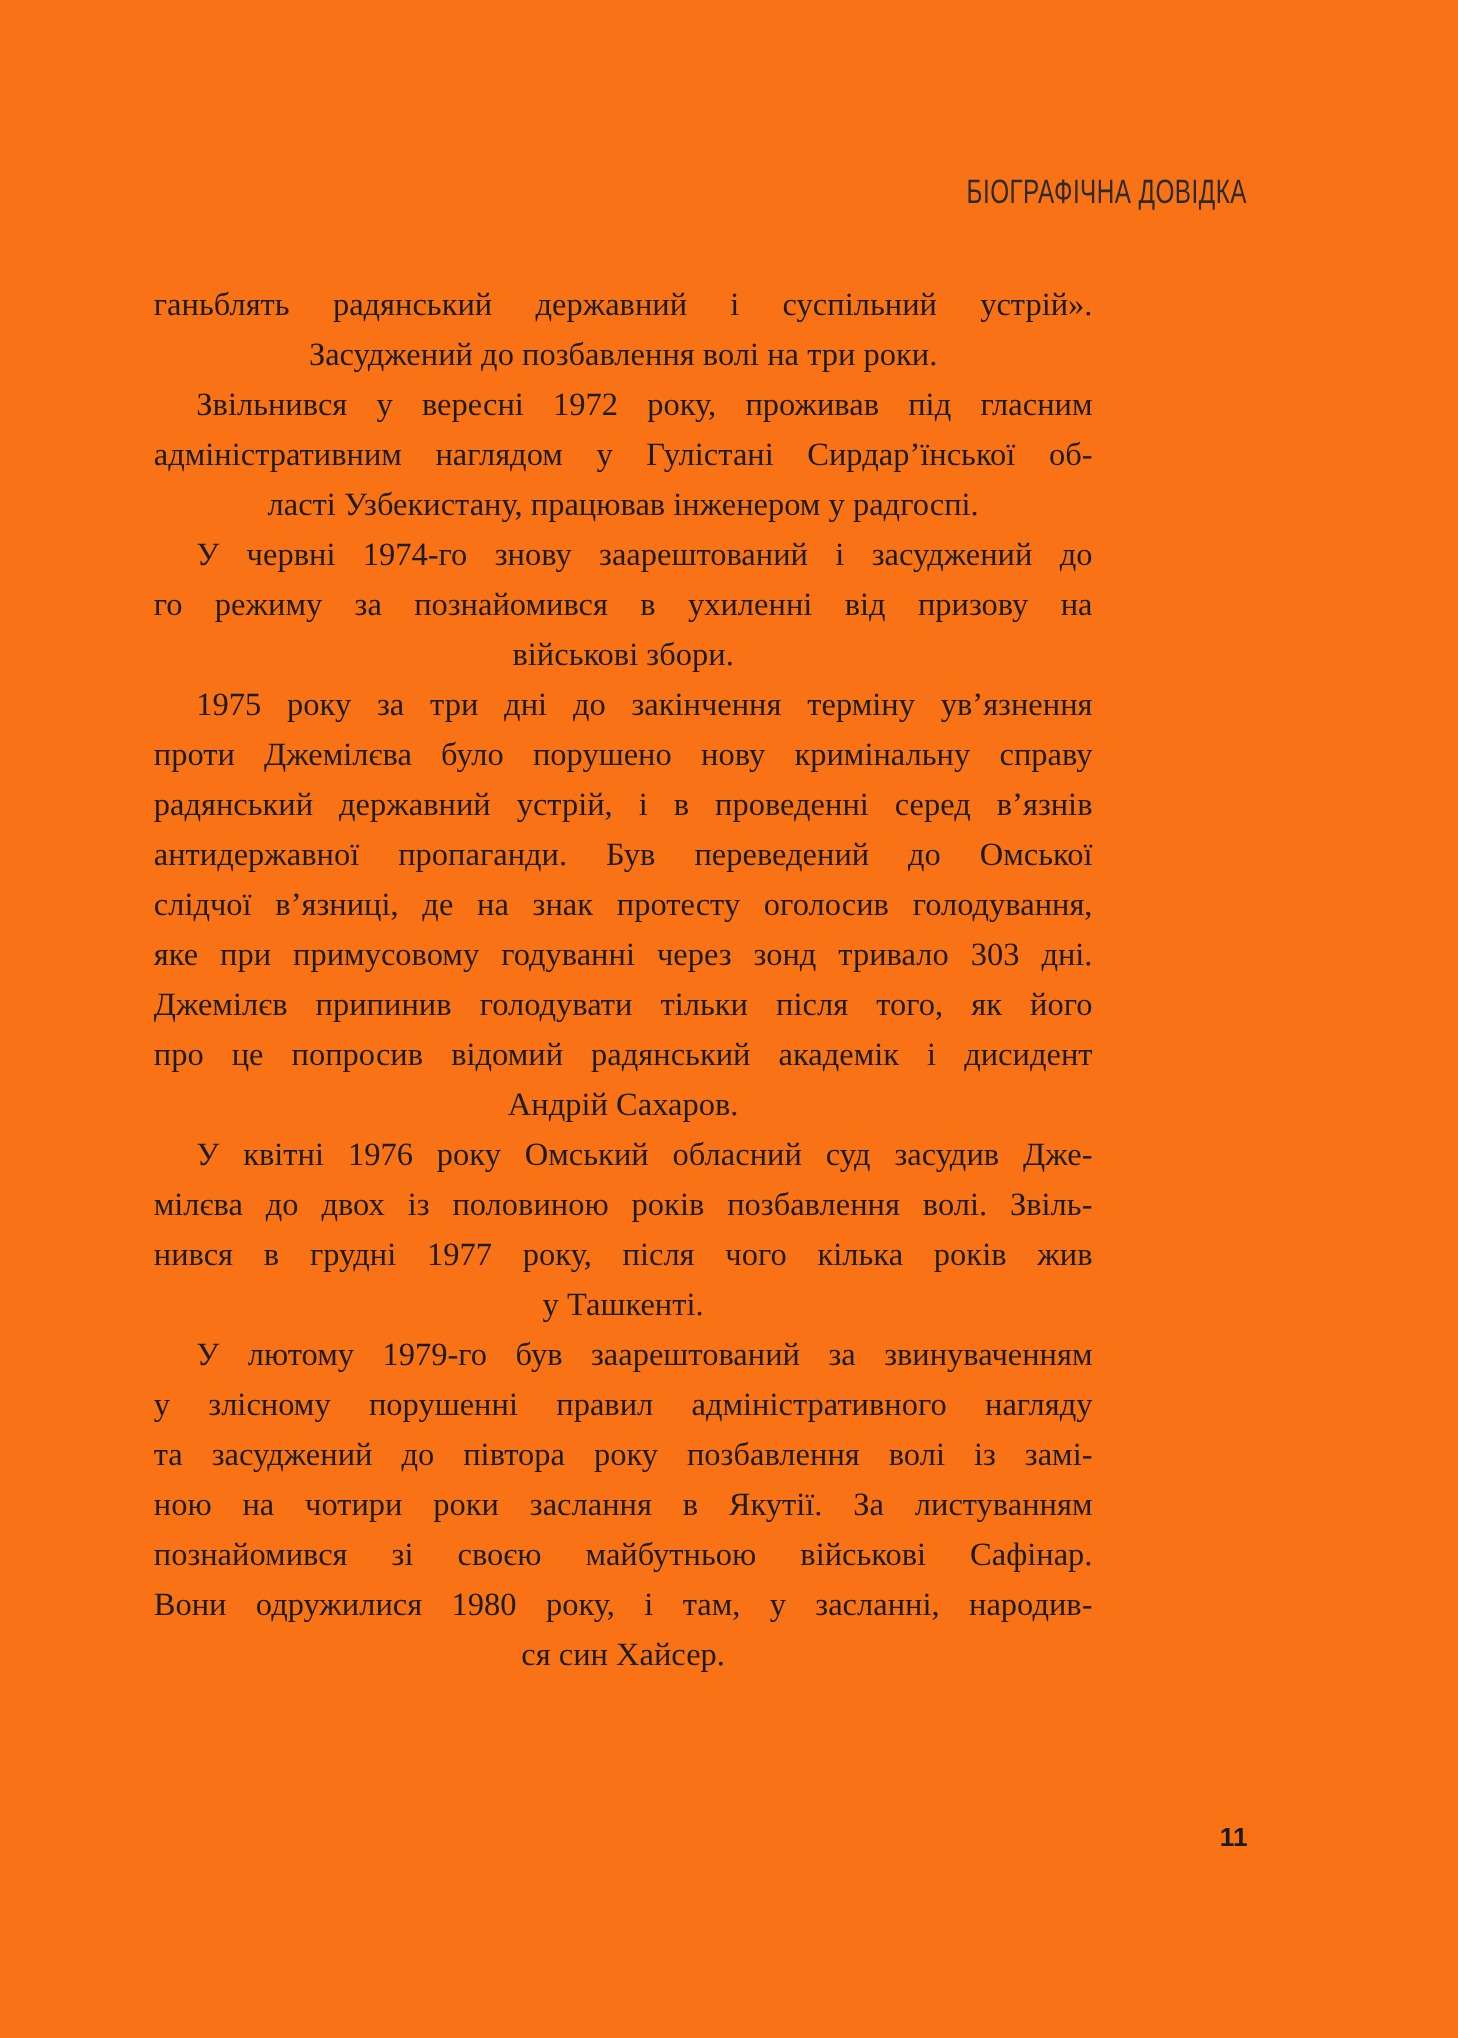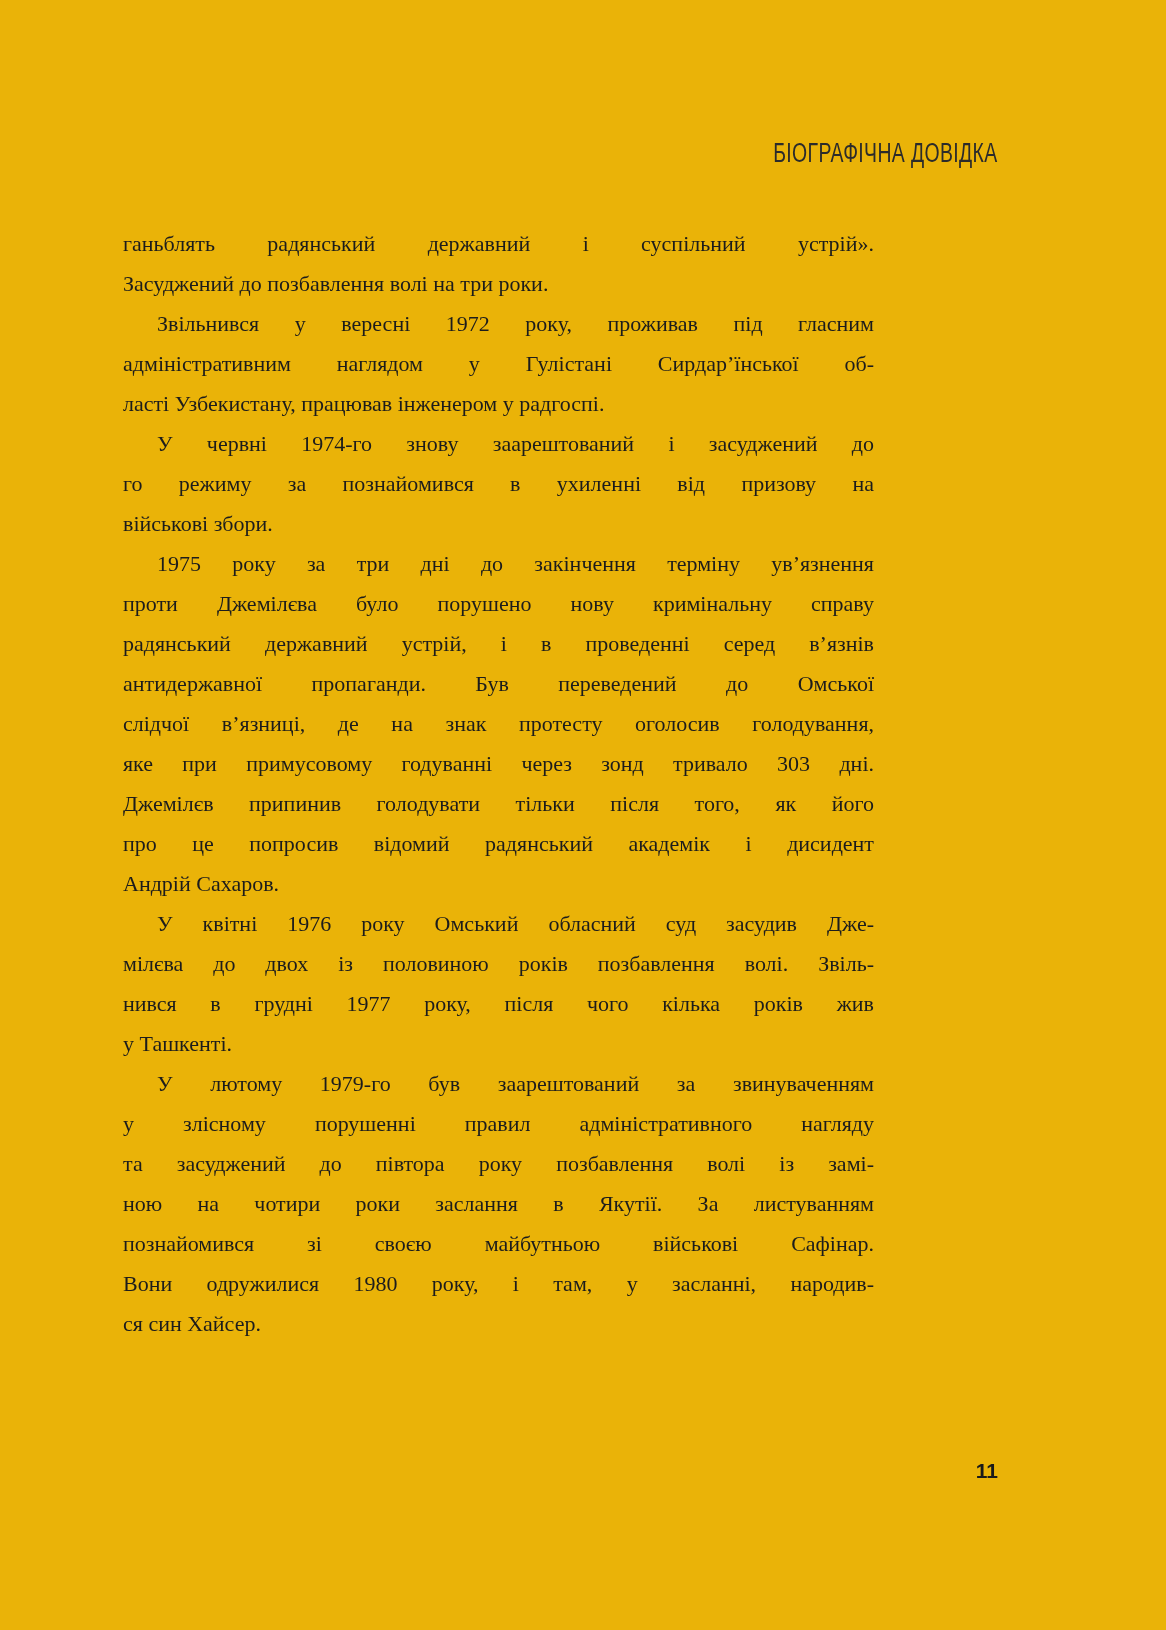--- a/index.html
+++ b/index.html
@@ -4,21 +4,21 @@
 <style>
   html, body {
     margin: 0;
     padding: 0;
     background: #ffffff;
   }
   .page {
     position: relative;
     width: 1166px;
     height: 1630px;
-    background: #eab308;
+    background: #f97316;
     overflow: hidden;
     font-family: "Liberation Serif", serif;
   }
   .running-head {
     position: absolute;
     top: 140px;
     right: 168px;
     font-family: "Liberation Sans", sans-serif;
     font-size: 27px;
     line-height: 1;
@@ -26,29 +26,29 @@
     white-space: nowrap;
     transform: scaleX(0.72);
     transform-origin: 100% 50%;
     letter-spacing: 0.5px;
   }
   .body-block {
     position: absolute;
     left: 123px;
     top: 224px;
     width: 751px;
-    font-size: 22px;
+    font-size: 26px;
     line-height: 40px;
     color: #1c1c1c;
   }
   .par { margin: 0; padding: 0; }
   .line {
     height: 40px;
     white-space: normal;
-    text-align: left;
+    text-align: center;
   }
   .line.just {
     text-align: justify;
     text-align-last: justify;
     text-justify: inter-word;
   }
   .par.indent .line:first-child {
     text-indent: 34px;
   }
   .folio {

